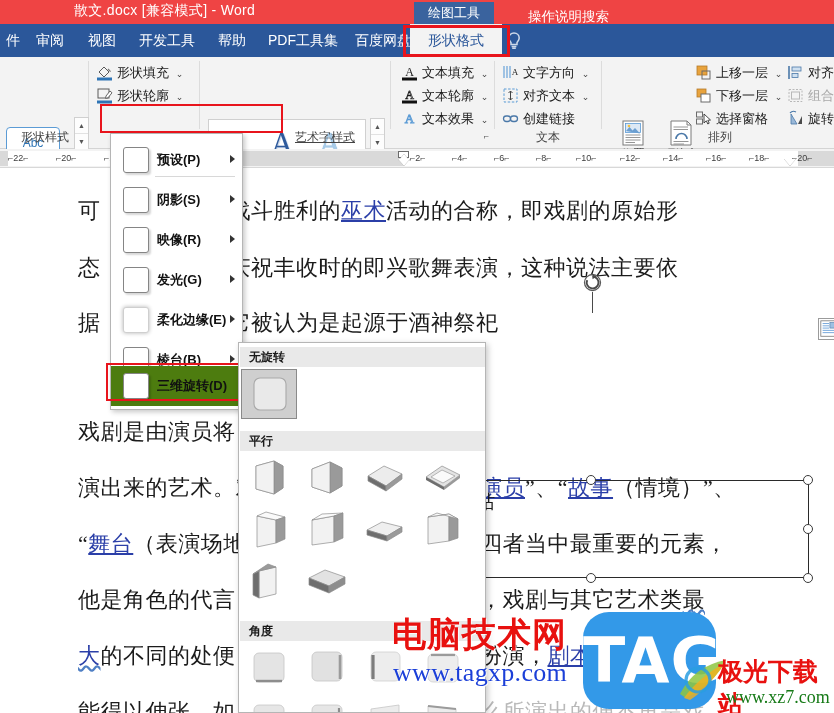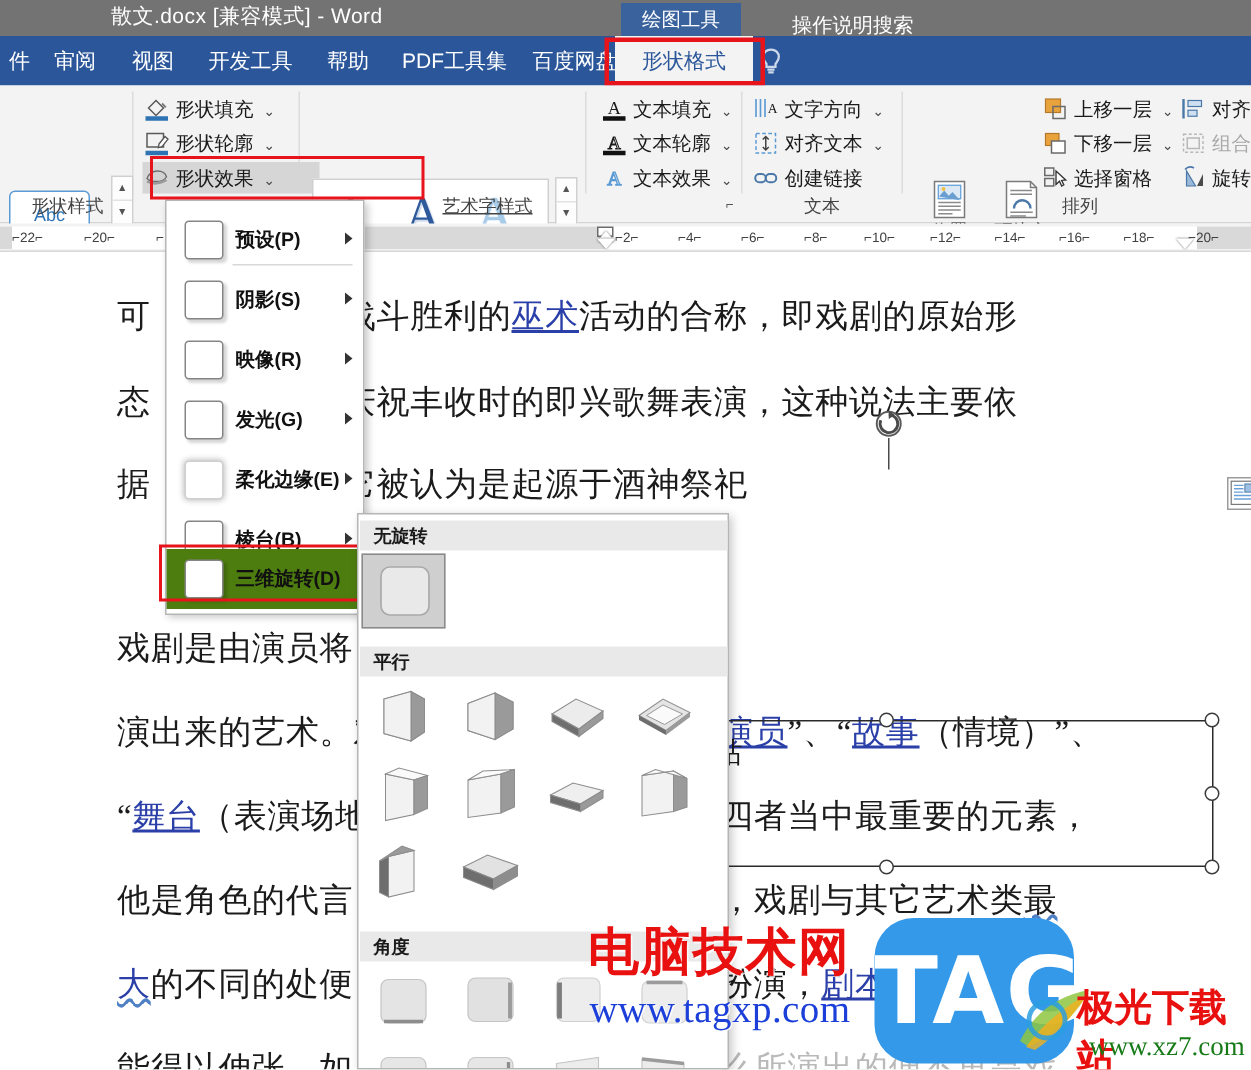--- a/index.html
+++ b/index.html
@@ -7,21 +7,21 @@
     width: 834px; height: 713px;
     overflow: hidden;
     font-family: "Liberation Sans", "DejaVu Sans", sans-serif;
     background: #ffffff;
   }
   #app { position: relative; width: 834px; height: 713px; overflow: hidden; }
 
   
   .titlebar {
     position: absolute; left: 0; top: 0; width: 834px; height: 24px;
-    background: #737373; color: #ffffff;
+    background: #ef4444; color: #ffffff;
   }
   .title-text {
     position: absolute; left: 74px; top: 2px;
     font-size: 14px; color: #ffffff; white-space: nowrap;
     letter-spacing: 0.3px;
   }
   .contextual-tab-title {
     position: absolute; left: 414px; top: 2px; width: 80px; height: 22px;
     text-align: center; font-size: 13px; color: #ffffff;
     line-height: 22px;
@@ -360,30 +360,20 @@
         <svg viewBox="0 0 17 17" width="17" height="17">
           <rect x="2" y="2" width="11" height="9" fill="none" stroke="#5a5a5a" stroke-width="1"></rect>
           <path d="M10 9 l4 -5 2 1.8 -4 5 -2.4 0.6 z" fill="#ffffff" stroke="#555" stroke-width="0.9"></path>
           <rect x="1" y="13.5" width="15" height="3" fill="#2e74b5"></rect>
         </svg>
       </span>
       <span>形状轮廓</span>
       <span class="caret">⌄</span>
     </div>
 
-    <div class="ribbon-item pressed" style="left:95px; top:51px; width:118px;">
-      <span class="ri-icon">
-        <svg viewBox="0 0 17 17" width="17" height="17">
-          <path d="M2 9 Q4 4 9 4 Q14 4 15 8 Q13 11 8 11 Q4 11 2 9 Z" fill="#d2d2d2" stroke="#6e6e6e" stroke-width="0.9"></path>
-          <path d="M2 11 Q8 14 15 10" stroke="#9a9a9a" stroke-width="1.6" fill="none"></path>
-        </svg>
-      </span>
-      <span>形状效果</span>
-      <span class="caret">⌄</span>
-    </div>
 
     <div class="wordartgal">
       <div class="wa wa1">A</div>
       <div class="wa wa2">A</div>
       <div class="wa wa3">A</div>
     </div>
     <div class="wa-scroll">
       <div>▲</div>
       <div>▼</div>
       <div>▼</div>

